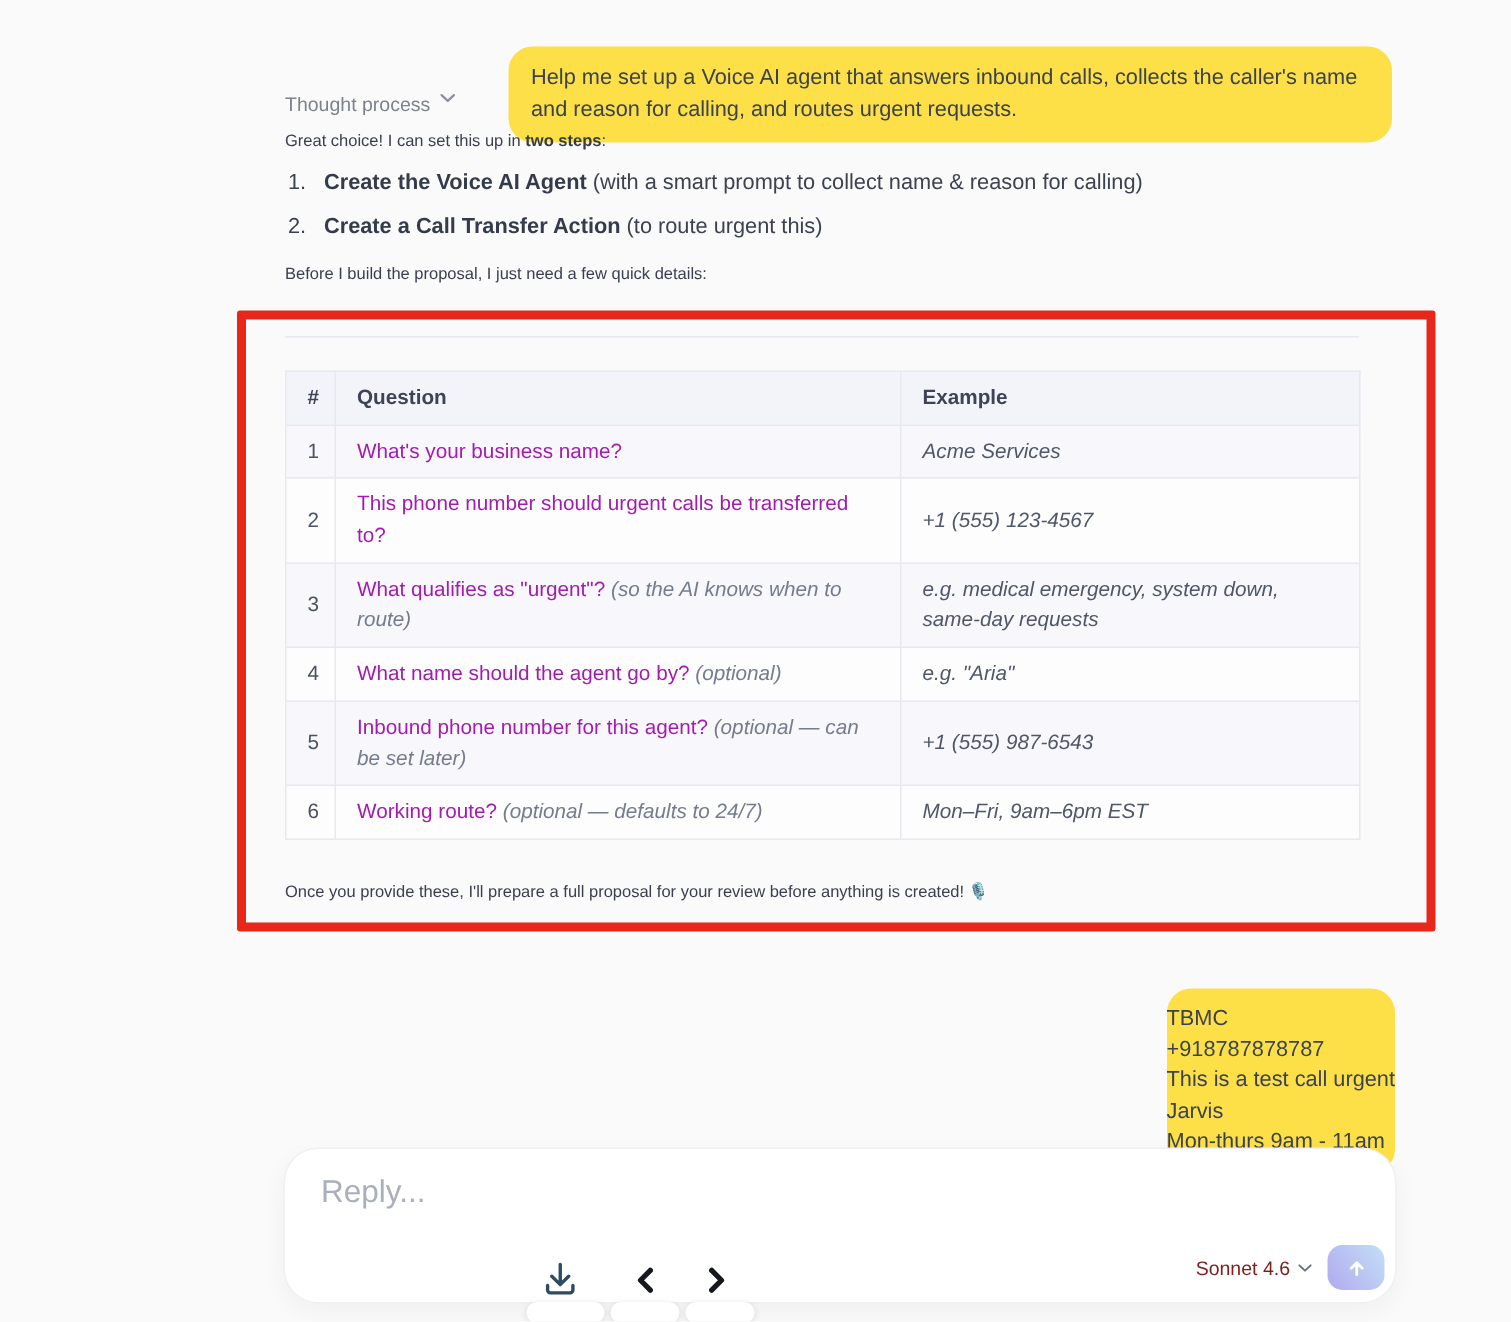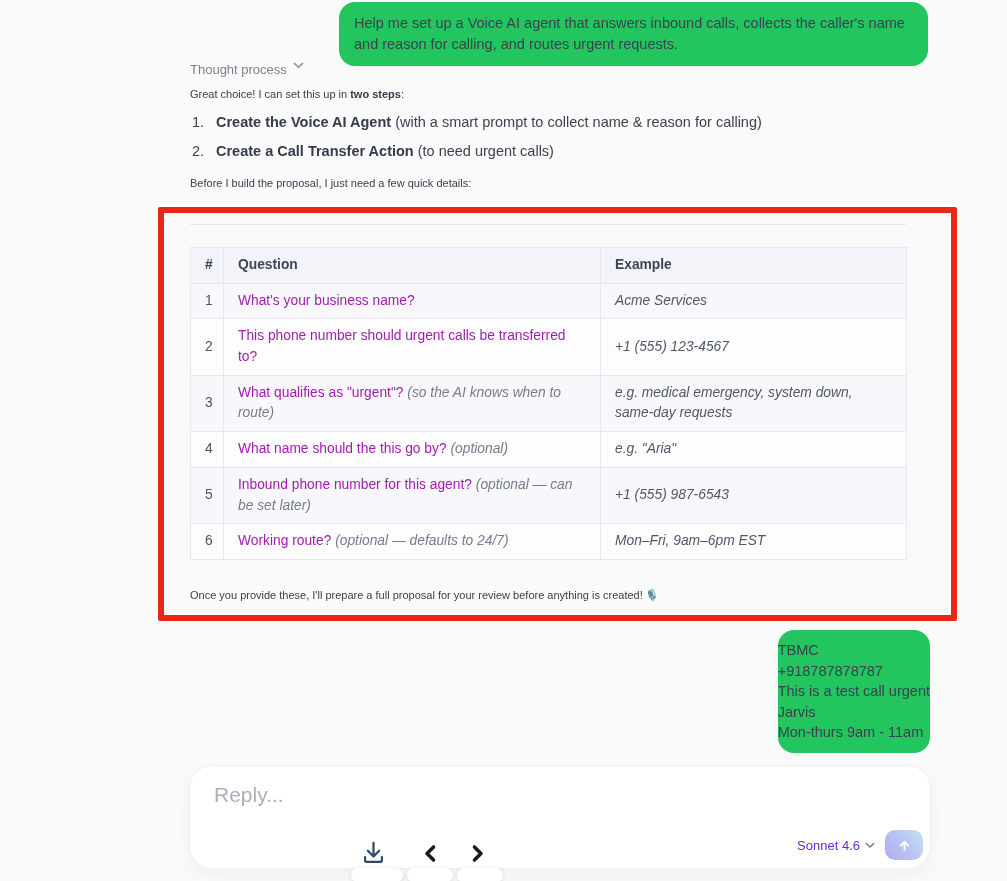--- a/index.html
+++ b/index.html
@@ -1,22 +1,22 @@
 <!DOCTYPE html>
 <html><head>
 <meta charset="utf-8">
 <style>
   * { margin:0; padding:0; box-sizing:border-box; }
   html,body { background:#fafafa; }
   body { font-family:"Liberation Sans","DejaVu Sans",sans-serif; }
   .stage{ position:relative; width:1007px; height:881px; background:#fafafa; overflow:hidden; color:#3c4250; }
 
   
-  .bubble{ position:absolute; background:#22c55e; border-radius:16px; padding:11px 15px;
-           font-size:14.5px; line-height:21px; color:#3c4250; }
+  .bubble{ position:absolute; background:#fde047; border-radius:16px; padding:11px 15px;
+           font-size:14.5px; line-height:21px; color:#3c4250;margin-top:29px; }
   .bubble1{ left:339px; top:2px; width:589px; }
   .bubble2{ right:77px; top:630px; padding:10px 0; line-height:20.5px; text-align:left; }
   .bubble2 div{ white-space:nowrap; }
 
   
   .thought{ position:absolute; left:190px; top:62px; display:flex; gap:6px;
             font-size:13px; color:#7b818d; cursor:pointer; }
   .para{ position:absolute; left:190px; font-size:11px; line-height:21px; color:#3a404e; }
   .p1{ top:84px; } .p2{ top:173px; } .closing{ top:585px; }
   b{ font-weight:bold; color:#343b4a; }
@@ -42,21 +42,21 @@
   .redbox{ position:absolute; left:158px; top:207px; width:799px; height:414px;
            border:6px solid #e8271b; border-radius:2px; pointer-events:none; z-index:30; }
 
   
   .composer{ position:absolute; left:190px; top:766px; width:740px; height:102px; background:#fff;
              border-radius:22px; box-shadow:0 0 0 1px #f0f0f4, 0 6px 18px rgba(30,30,60,.05); }
   .composer textarea{ position:absolute; left:24px; top:17px; width:540px; height:50px; border:none; outline:none;
              resize:none; background:transparent; font-family:inherit; font-size:21px; color:#3c4250; }
   .composer textarea::placeholder{ color:#a9afbb; }
   .model{ position:absolute; right:55px; bottom:15px; display:flex; align-items:center; gap:5px;
-          font-size:13px; color:#6d28d9; cursor:pointer; }
+          font-size:13px; color:#7f1d1d; cursor:pointer; }
   .send-btn{ position:absolute; right:7px; bottom:8px; width:38px; height:30px; border:none; border-radius:10px;
           background:linear-gradient(55deg,#b2aff0 10%,#c3dcf6 95%); display:flex; align-items:center;
           justify-content:center; cursor:pointer; }
 
   
   .tabcard{ position:absolute; top:868px; height:14px; background:#fff; border-radius:7px;
             box-shadow:0 1px 5px rgba(0,0,0,.12); }
   .tab1{ left:351px; width:52px; } .tab2{ left:407px; width:46px; } .tab3{ left:457px; width:46px; }
   .tool-btn{ position:absolute; background:none; border:none; cursor:pointer; padding:0; line-height:0; }
   .dl{ left:360px; top:839px; } .prev{ left:420px; top:843px; } .next{ left:467px; top:843px; }
@@ -77,21 +77,21 @@
 
   <div class="para p1"><span>Great choice! I can set this up in </span><b>two steps</b><span>:</span></div>
 
   <div class="steps">
     <div class="step">
       <span class="num">1.</span>
       <span><b>Create the Voice AI Agent</b><span> (with a smart prompt to collect name &amp; reason for calling)</span></span>
     </div>
     <div class="step">
       <span class="num">2.</span>
-      <span><b>Create a Call Transfer Action</b><span> (to need urgent calls)</span></span>
+      <span><b>Create a Call Transfer Action</b><span> (to route urgent this)</span></span>
     </div>
   </div>
 
   <div class="para p2">Before I build the proposal, I just need a few quick details:</div>
 
   <div class="hrline"></div>
 
   <table class="qa">
     <colgroup>
         <col style="width:33px">
@@ -114,21 +114,21 @@
       <td><span class="q">This phone number should urgent calls be transferred to?</span> <span class="qnote"></span></td>
       <td class="ex">+1 (555) 123-4567</td>
     </tr>
     <tr>
       <td class="numcol">3</td>
       <td><span class="q">What qualifies as "urgent"?</span> <span class="qnote">(so the AI knows when to route)</span></td>
       <td class="ex">e.g. medical emergency, system down, same-day requests</td>
     </tr>
     <tr>
       <td class="numcol">4</td>
-      <td><span class="q">What name should the this go by?</span> <span class="qnote">(optional)</span></td>
+      <td><span class="q">What name should the agent go by?</span> <span class="qnote">(optional)</span></td>
       <td class="ex">e.g. "Aria"</td>
     </tr>
     <tr>
       <td class="numcol">5</td>
       <td><span class="q">Inbound phone number for this agent?</span> <span class="qnote">(optional — can be set later)</span></td>
       <td class="ex">+1 (555) 987-6543</td>
     </tr>
     <tr>
       <td class="numcol">6</td>
       <td><span class="q">Working route?</span> <span class="qnote">(optional — defaults to 24/7)</span></td>

